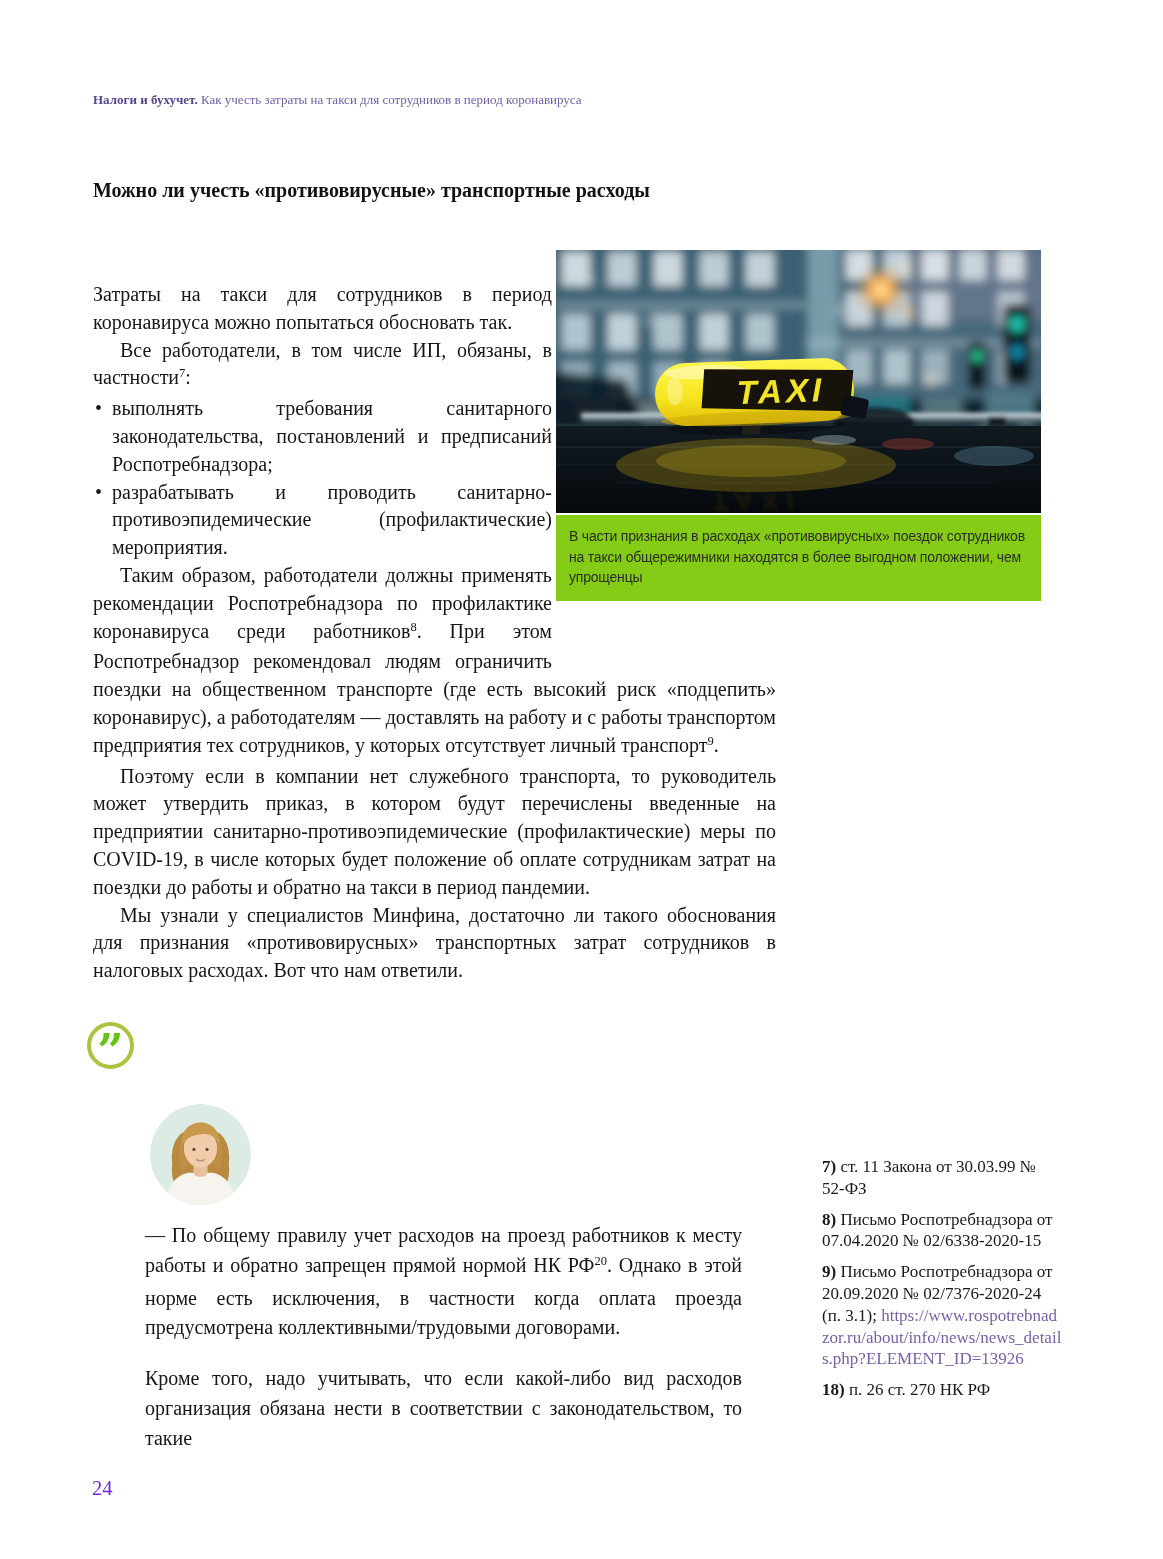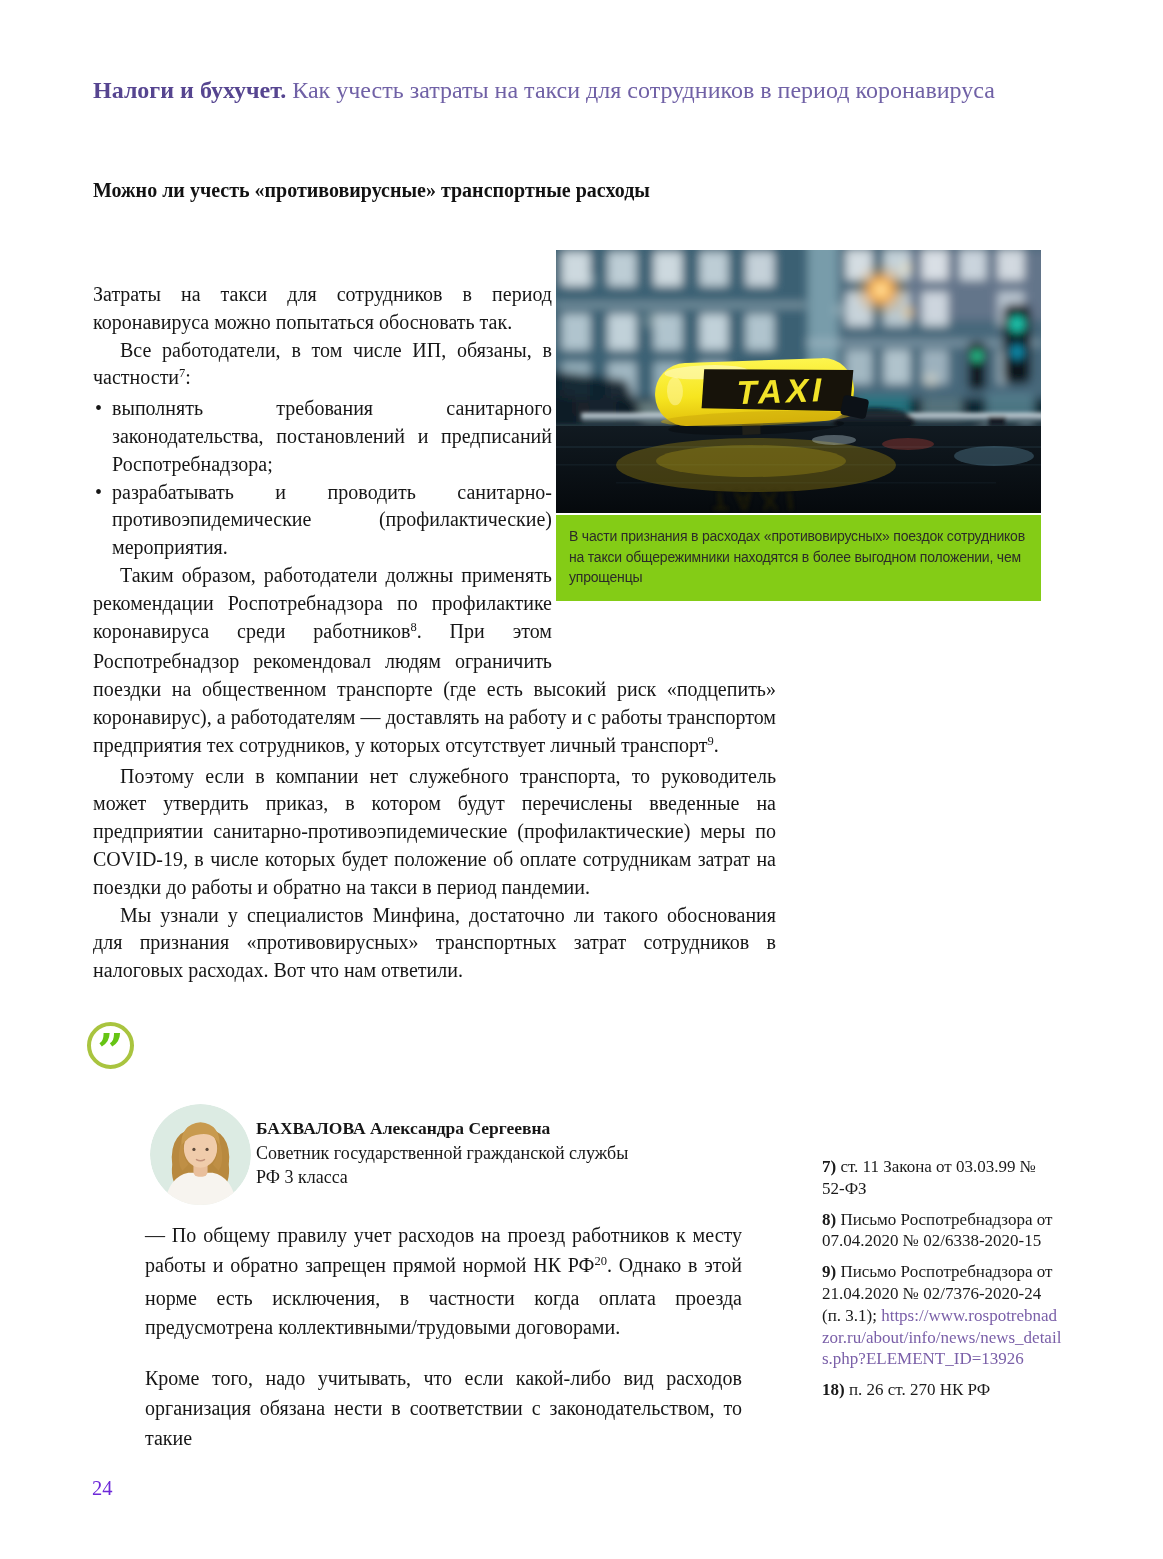--- a/index.html
+++ b/index.html
@@ -1,20 +1,20 @@
 <!DOCTYPE html>
 <html lang="ru"><head>
 <meta charset="utf-8">
 <style>
   html,body{margin:0;padding:0;background:#ffffff;}
   .page{position:relative;width:1163px;height:1559px;background:#fff;
         font-family:"Liberation Serif",serif;color:#161616;overflow:hidden;}
 
   
-  .header{position:absolute;left:93px;top:77px;font-size:24px;white-space:nowrap;}
+  .header{position:absolute;left:93px;top:92px;font-size:13px;white-space:nowrap;}
   .header .brand{font-weight:700;color:#564590;}
   .header .sub{color:#7061a6;}
 
   
   .article-heading{position:absolute;left:93px;top:160px;width:620px;
         font-size:20px;line-height:34.5px;font-weight:700;color:#121212;}
 
   
   .main-text{position:absolute;left:93px;top:247px;width:683px;
         font-size:20px;line-height:27.8px;text-align:justify;margin-top:34px;}
@@ -247,42 +247,38 @@
       <rect x="43" y="56" width="14" height="16" rx="5" fill="#e9bf9c"></rect>
       <ellipse cx="50" cy="44" rx="16.5" ry="19" fill="#f0ccab"></ellipse>
       <circle cx="43.5" cy="45" r="1.6" fill="#5d4a3a"></circle>
       <circle cx="56.5" cy="45" r="1.6" fill="#5d4a3a"></circle>
       <path d="M46,55 Q50,57.5 54,55" stroke="#c2917a" stroke-width="1.4" fill="none" stroke-linecap="round"></path>
       <path d="M31,42 Q30,20 50,18 Q70,20 69,42 Q64,28 50,30 Q40,31 36,36 Q33,38 31,42 Z" fill="#c89a4e"></path>
       <path d="M30,40 Q26,58 32,66 L38,60 Q32,52 33,40 Z" fill="#bf8f45"></path>
       <path d="M70,40 Q74,58 68,66 L62,60 Q68,52 67,40 Z" fill="#bf8f45"></path>
     </svg>
   </div>
-  <div class="expert-info">
-    <div class="expert-name">БАХВАЛОВА Александра Сергеевна</div>
-    <div class="expert-role">Советник государственной гражданской службы РФ 3 класса</div>
-  </div>
 
   <div class="answer">
     <p class="para"><span>—  По общему правилу учет расходов на проезд работников к месту работы и обратно запрещен прямой нормой НК РФ</span><span class="sup">20</span><span>. Однако в этой норме есть исключения, в частности когда оплата проезда предусмотрена коллективными/трудовыми договорами.</span></p>
     <p class="para p2"><span>Кроме того, надо учитывать, что если какой-либо вид расходов организация обязана нести в соответствии с законодательством, то такие</span></p>
   </div>
 
   <div class="footnotes">
     <div class="footnote">
       <span class="num">7)</span>
-      <span>ст. 11 Закона от 03.03.99 № 52-ФЗ</span>
+      <span>ст. 11 Закона от 30.03.99 № 52-ФЗ</span>
     </div>
     <div class="footnote">
       <span class="num">8)</span>
       <span>Письмо Роспотребнадзора от 07.04.2020 № 02/6338-2020-15</span>
     </div>
     <div class="footnote">
       <span class="num">9)</span>
-      <span>Письмо Роспотребнадзора от 21.04.2020 № 02/7376-2020-24 (п. 3.1);</span>
+      <span>Письмо Роспотребнадзора от 20.09.2020 № 02/7376-2020-24 (п. 3.1);</span>
       <a class="link" href="#">https://www.rospotrebnadzor.ru/about/info/news/news_details.php?ELEMENT_ID=13926</a>
     </div>
     <div class="footnote">
       <span class="num">18)</span>
       <span>п. 26 ст. 270 НК РФ</span>
     </div>
   </div>
 
   <div class="page-number">24</div>
 

